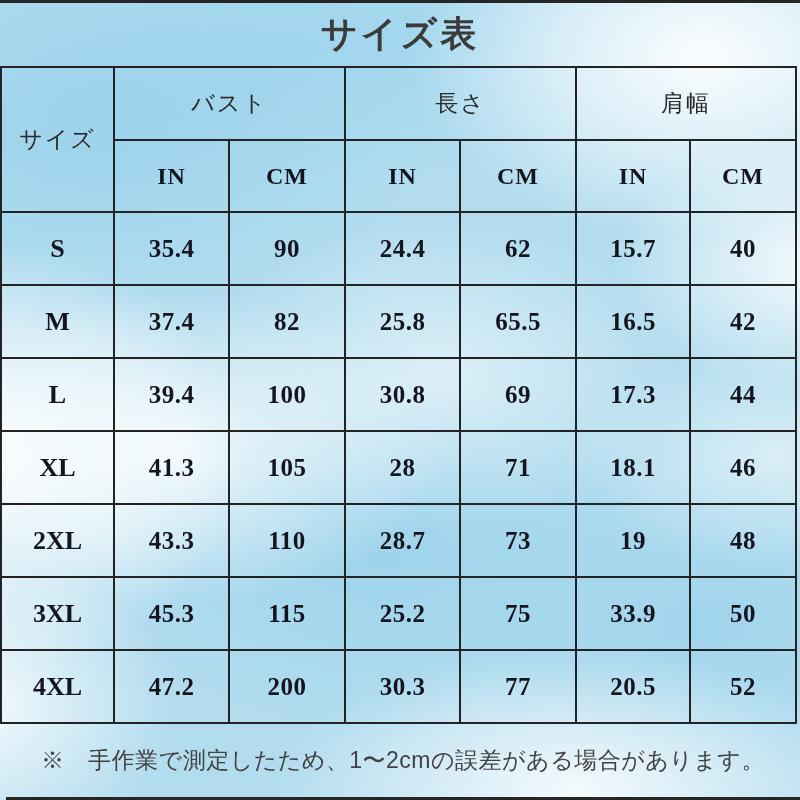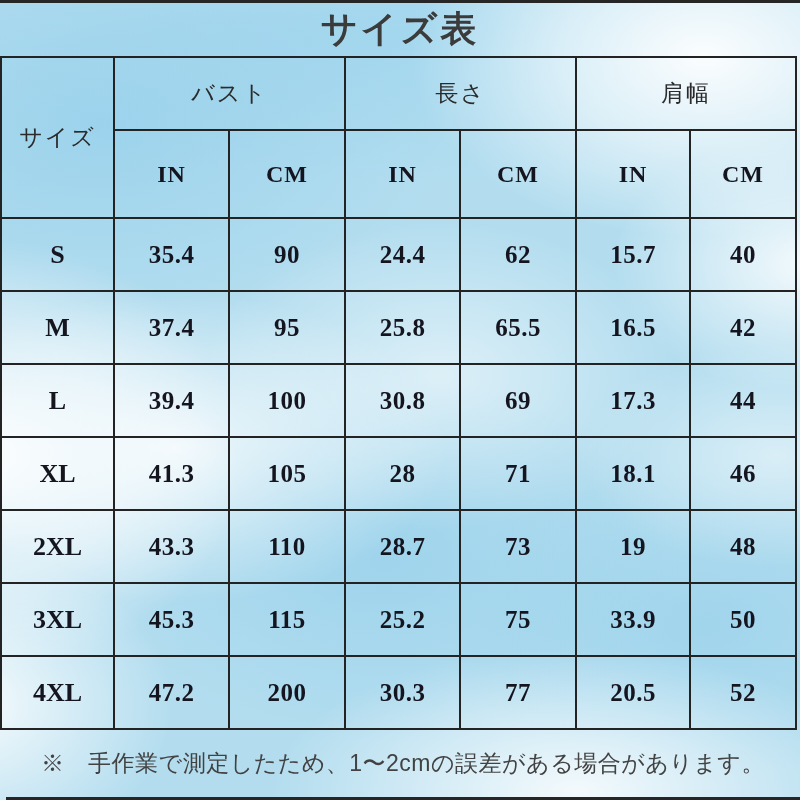--- a/index.html
+++ b/index.html
@@ -29,21 +29,21 @@
       radial-gradient(460px 220px at 72% 99%,  rgba(255,255,255,0.85) 0%, rgba(255,255,255,0) 66%),
       radial-gradient(280px 160px at 97% 57%,  rgba(255,255,255,0.5) 0%, rgba(255,255,255,0) 70%),
       
       radial-gradient(500px 280px at 12% 16%,  rgba(138,203,233,0.55) 0%, rgba(138,203,233,0) 70%),
       radial-gradient(420px 260px at 48% 70%,  rgba(138,203,233,0.5) 0%, rgba(138,203,233,0) 70%),
       radial-gradient(380px 220px at 88% 78%,  rgba(138,203,233,0.45) 0%, rgba(138,203,233,0) 70%),
       radial-gradient(600px 200px at 50% 4%,   rgba(150,210,238,0.55) 0%, rgba(150,210,238,0) 75%);
   }
 
   .title-band {
-    height: 56px;
+    height: 66px;
     box-sizing: border-box;
     border-top: 3px solid #262626;
     display: flex;
     align-items: center;
     justify-content: center;
     flex: 0 0 auto;
   }
   .title-band h1 {
     margin: 0;
     font-size: 36px;
@@ -61,21 +61,21 @@
   table.size-table th,
   table.size-table td {
     border: 2px solid #232323;
     text-align: center;
     vertical-align: middle;
     padding: 4px;
     background: transparent;
     overflow: hidden;
   }
   tr.group-row    { height: 73px; }
-  tr.unit-row     { height: 88px; }
+  tr.unit-row     { height: 72px; }
   tr.data-row     { height: 73px; }
 
   th.jp-head {
     font-family: "Liberation Sans", sans-serif;
     font-weight: 500;
     font-size: 23px;
     color: #2b2b2b;
     letter-spacing: 2px;
   }
   th.unit-head {
@@ -157,21 +157,21 @@
         <td class="num-cell">35.4</td>
         <td class="num-cell">90</td>
         <td class="num-cell">24.4</td>
         <td class="num-cell">62</td>
         <td class="num-cell">15.7</td>
         <td class="num-cell">40</td>
       </tr>
       <tr class="data-row">
         <td class="size-cell">M</td>
         <td class="num-cell">37.4</td>
-        <td class="num-cell">95</td>
+        <td class="num-cell">82</td>
         <td class="num-cell">25.8</td>
         <td class="num-cell">65.5</td>
         <td class="num-cell">16.5</td>
         <td class="num-cell">42</td>
       </tr>
       <tr class="data-row">
         <td class="size-cell">L</td>
         <td class="num-cell">39.4</td>
         <td class="num-cell">100</td>
         <td class="num-cell">30.8</td>

